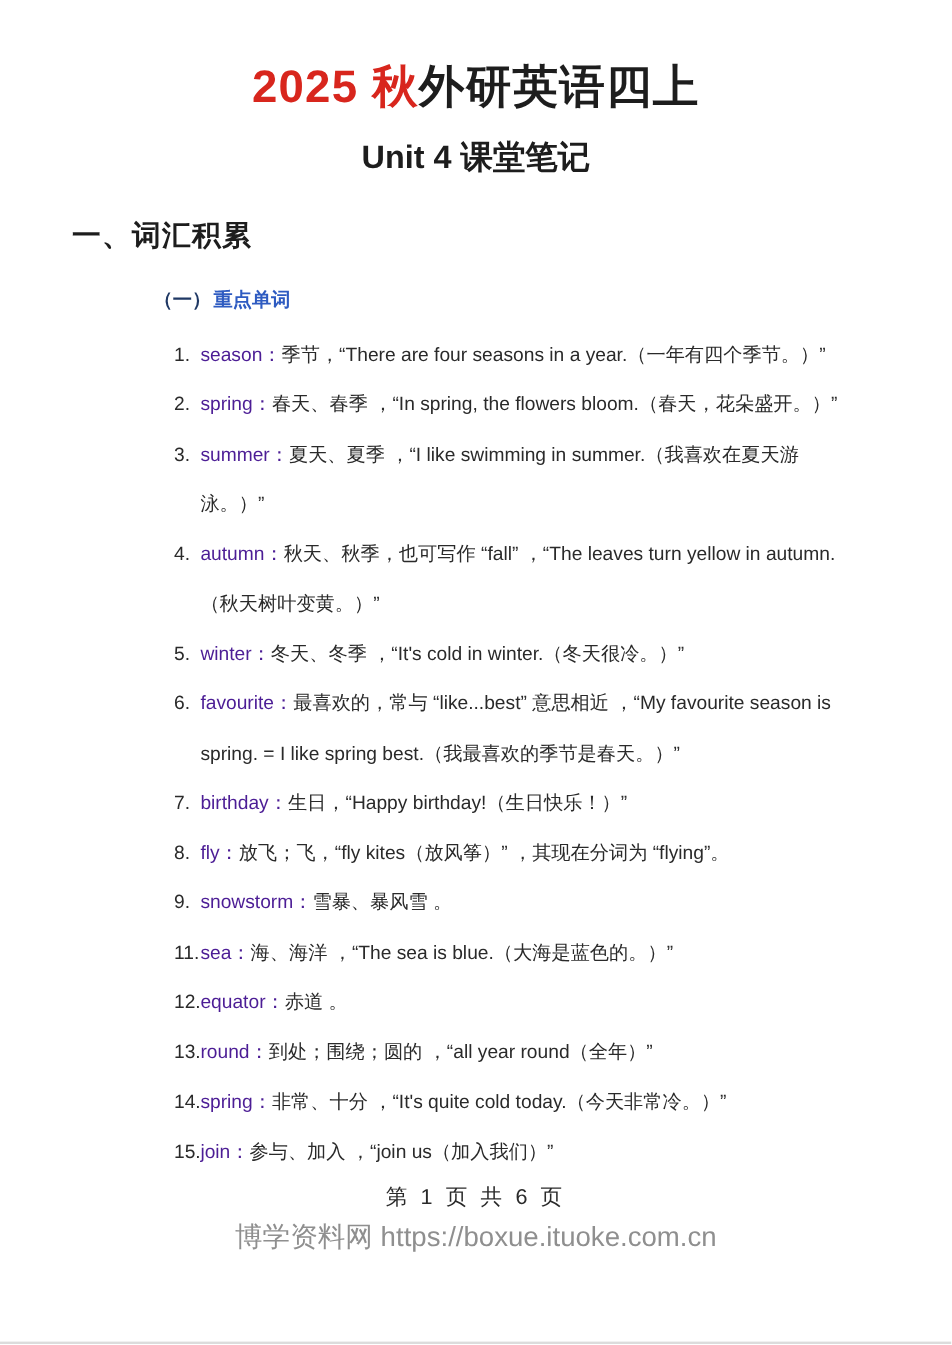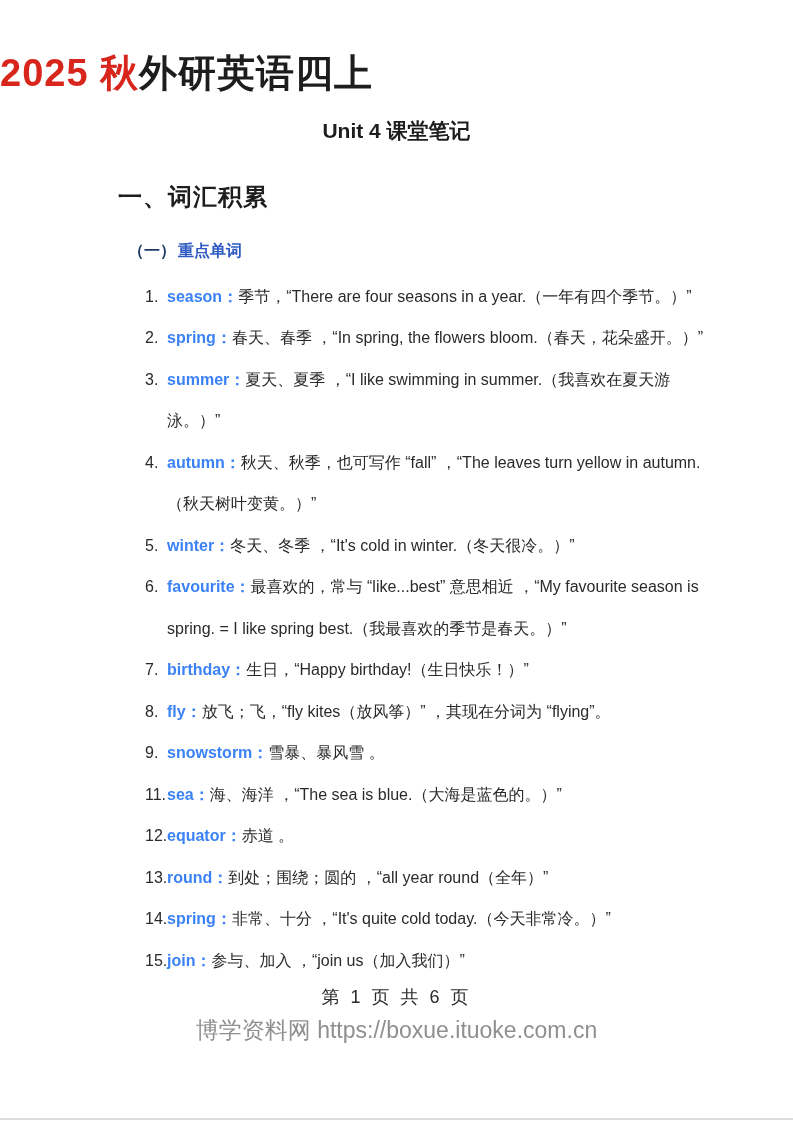--- a/index.html
+++ b/index.html
@@ -11,40 +11,41 @@
   .page {
     position: relative;
     width: 793px;
     height: 1121px;
     margin: 0 auto;
     background: #ffffff;
     overflow: hidden;
     padding-top: 50px;
   }
   .title {
+    text-align: center;
     font-size: 38px;
     font-weight: 700;
     letter-spacing: 1px;
     line-height: 1.25;
     color: #1d1d1d;
   }
   .title .title-red { color: var(--accent-red, #d8261d); }
   .subtitle {
     text-align: center;
-    font-size: 21px;
+    font-size: 27px;
     font-weight: 700;
     color: #1d1d1d;
     margin-top: 16px;
     line-height: 34px;
   }
   .section-heading {
     font-size: 24px;
     font-weight: 700;
     color: #1d1d1d;
-    margin: 34px 0 0 118px;
+    margin: 34px 0 0 60px;
     line-height: 30px;
     letter-spacing: 1px;
   }
   .sub-heading {
     margin: 28px 0 0 128px;
     font-size: 16px;
     font-weight: 700;
     line-height: 22px;
   }
   .sub-heading .sub-prefix { color: var(--heading-navy, #1f3864); }
@@ -54,21 +55,21 @@
     font-size: 16px;
     line-height: 41.5px;
     color: #2a2a2a;
   }
   .vocab-item { display: flex; }
   .vocab-item .num {
     flex: 0 0 22px;
     width: 22px;
   }
   .vocab-item .content { flex: 1; }
-  .vocab-item .word { font-weight: 700; color: #3b82f6; }
+  .vocab-item .word { font-weight: 400; color: #4c1d95; }
   .page-footer {
     margin-top: 6px;
     text-align: center;
     font-size: 18px;
     letter-spacing: 3px;
     color: #2a2a2a;
     line-height: 20px;
   }
   .watermark {
     margin-top: 9px;

